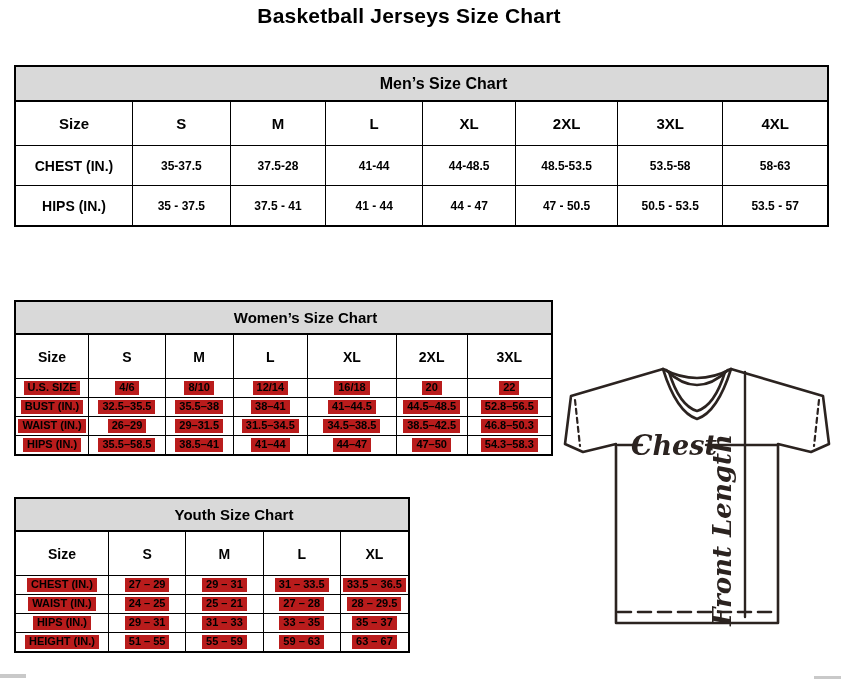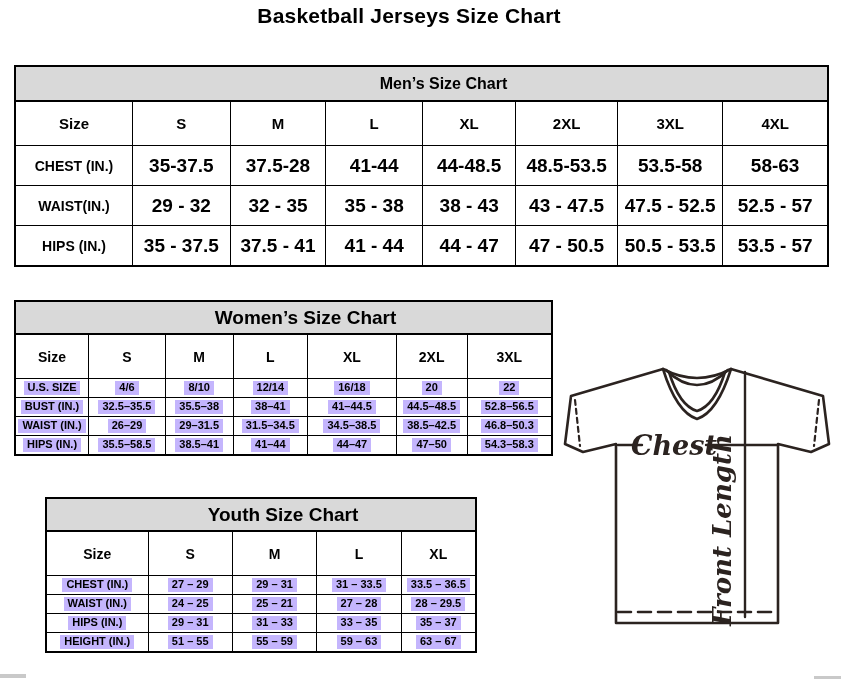--- a/index.html
+++ b/index.html
@@ -18,30 +18,30 @@
   }
   .tbl-wrap th,.tbl-wrap td{
     border:1.5px solid #000;text-align:center;vertical-align:middle;
     font-weight:bold;padding:0;overflow:hidden;white-space:nowrap;
   }
   th.title-cell{background:#d9d9d9;border-bottom:2px solid #000;padding-left:44px;}
   
   #men-table{left:14px;top:65px;width:815px;}
   #men-table th.title-cell{height:33px;font-size:16px;}
   #men-table th.colhead{height:43px;font-size:15px;}
-  #men-table td{height:39px;font-size:19px;}
+  #men-table td{height:39px;font-size:12px;}
   #men-table td.rowlabel{font-size:14px;}
   
   #women-table{left:14px;top:300px;width:539px;}
-  #youth-table{left:14px;top:497px;width:432px;margin-left:31px;}
-  #women-table th.title-cell,#youth-table th.title-cell{height:31px;font-size:19px;}
+  #youth-table{left:14px;top:497px;width:396px;}
+  #women-table th.title-cell,#youth-table th.title-cell{height:31px;font-size:15px;}
   #women-table th.colhead,#youth-table th.colhead{height:43px;font-size:14px;}
   #women-table td,#youth-table td{height:18px;font-size:11px;}
   #women-table td.rowlabel,#youth-table td.rowlabel{font-size:11px;}
-  .shade{background:#c4b5fd;padding:0 4px;display:inline-block;line-height:1.2;}
+  .shade{background:#b91c1c;padding:0 4px;display:inline-block;line-height:1.2;}
   
   .jersey{position:absolute;left:555px;top:355px;width:288px;height:290px;}
   .jersey text{
     font-family:"DejaVu Serif","Liberation Serif",serif;
     font-style:italic;font-weight:bold;fill:#2b2320;
   }
   
   .handle{position:absolute;background:#c9c9c9;height:4px;}
   .handle-left{left:0;top:674px;width:26px;}
   .handle-right{left:814px;top:676px;width:27px;}
@@ -83,30 +83,20 @@
           <td class="rowlabel">CHEST (IN.)</td>
           <td>35-37.5</td>
           <td>37.5-28</td>
           <td>41-44</td>
           <td>44-48.5</td>
           <td>48.5-53.5</td>
           <td>53.5-58</td>
           <td>58-63</td>
         </tr>
         <tr>
-          <td class="rowlabel">WAIST(IN.)</td>
-          <td>29 - 32</td>
-          <td>32 - 35</td>
-          <td>35 - 38</td>
-          <td>38 - 43</td>
-          <td>43 - 47.5</td>
-          <td>47.5 - 52.5</td>
-          <td>52.5 - 57</td>
-        </tr>
-        <tr>
           <td class="rowlabel">HIPS (IN.)</td>
           <td>35 - 37.5</td>
           <td>37.5 - 41</td>
           <td>41 - 44</td>
           <td>44 - 47</td>
           <td>47 - 50.5</td>
           <td>50.5 - 53.5</td>
           <td>53.5 - 57</td>
         </tr>
       </tbody>

